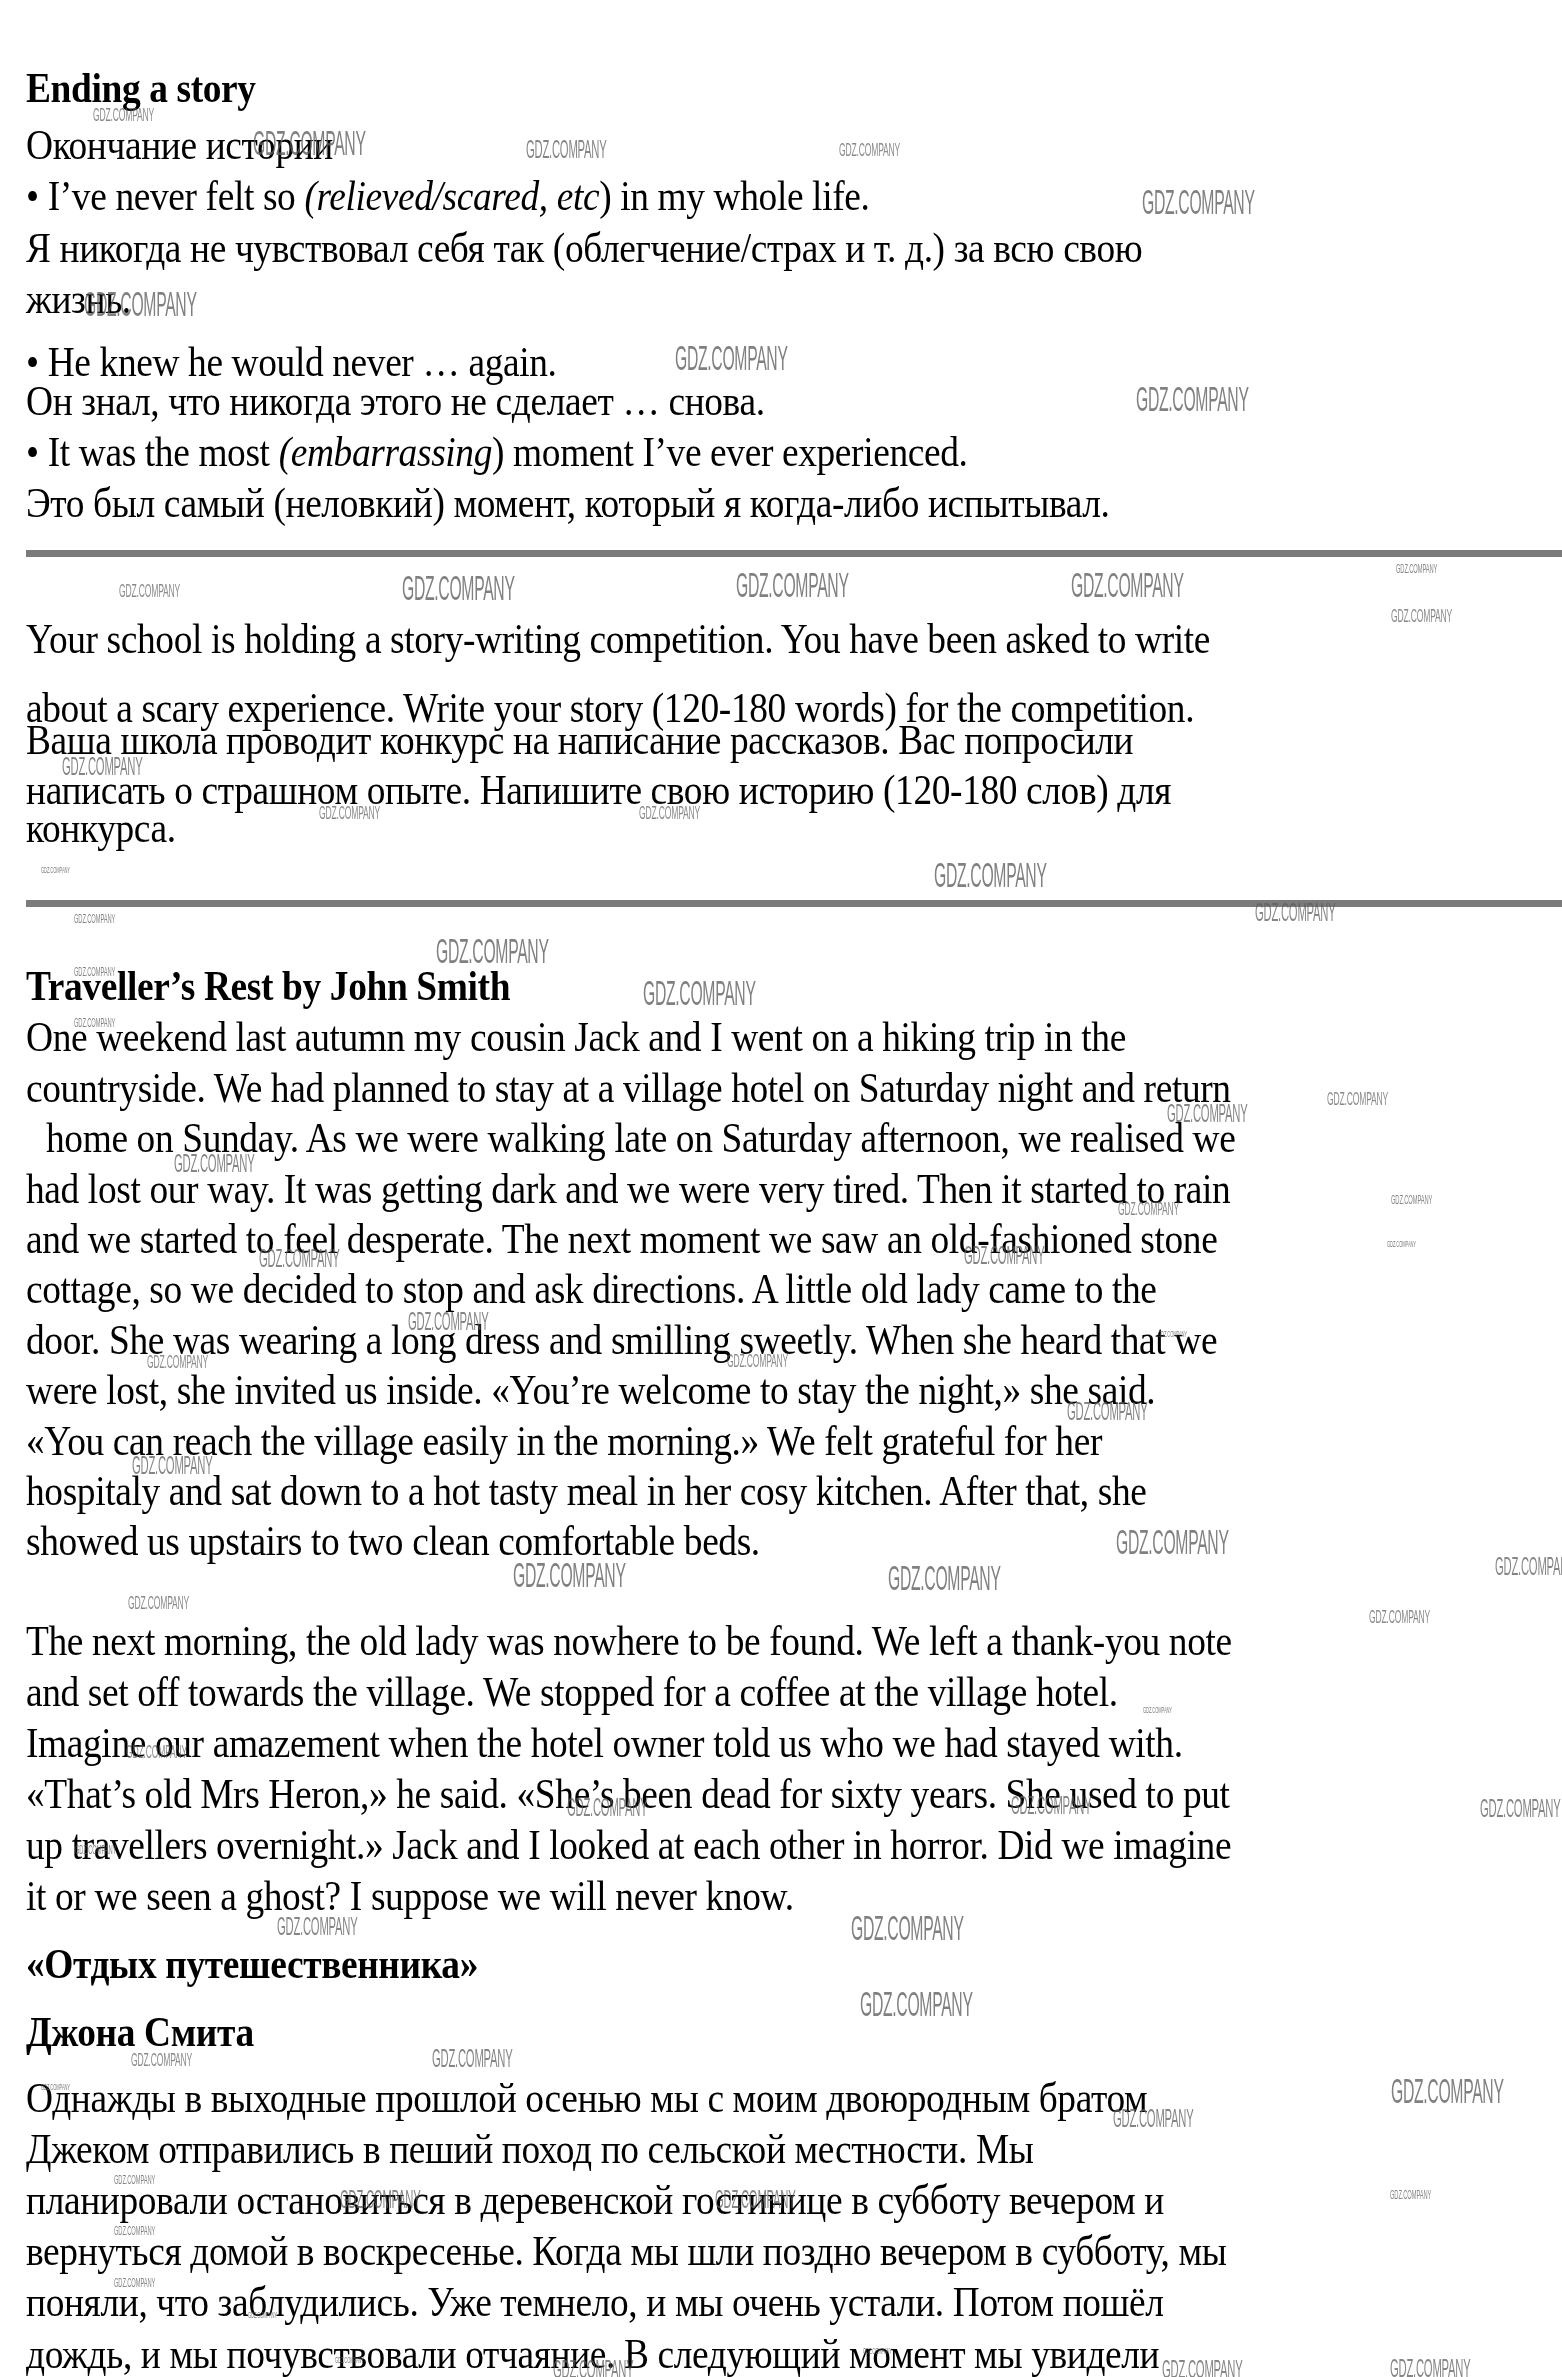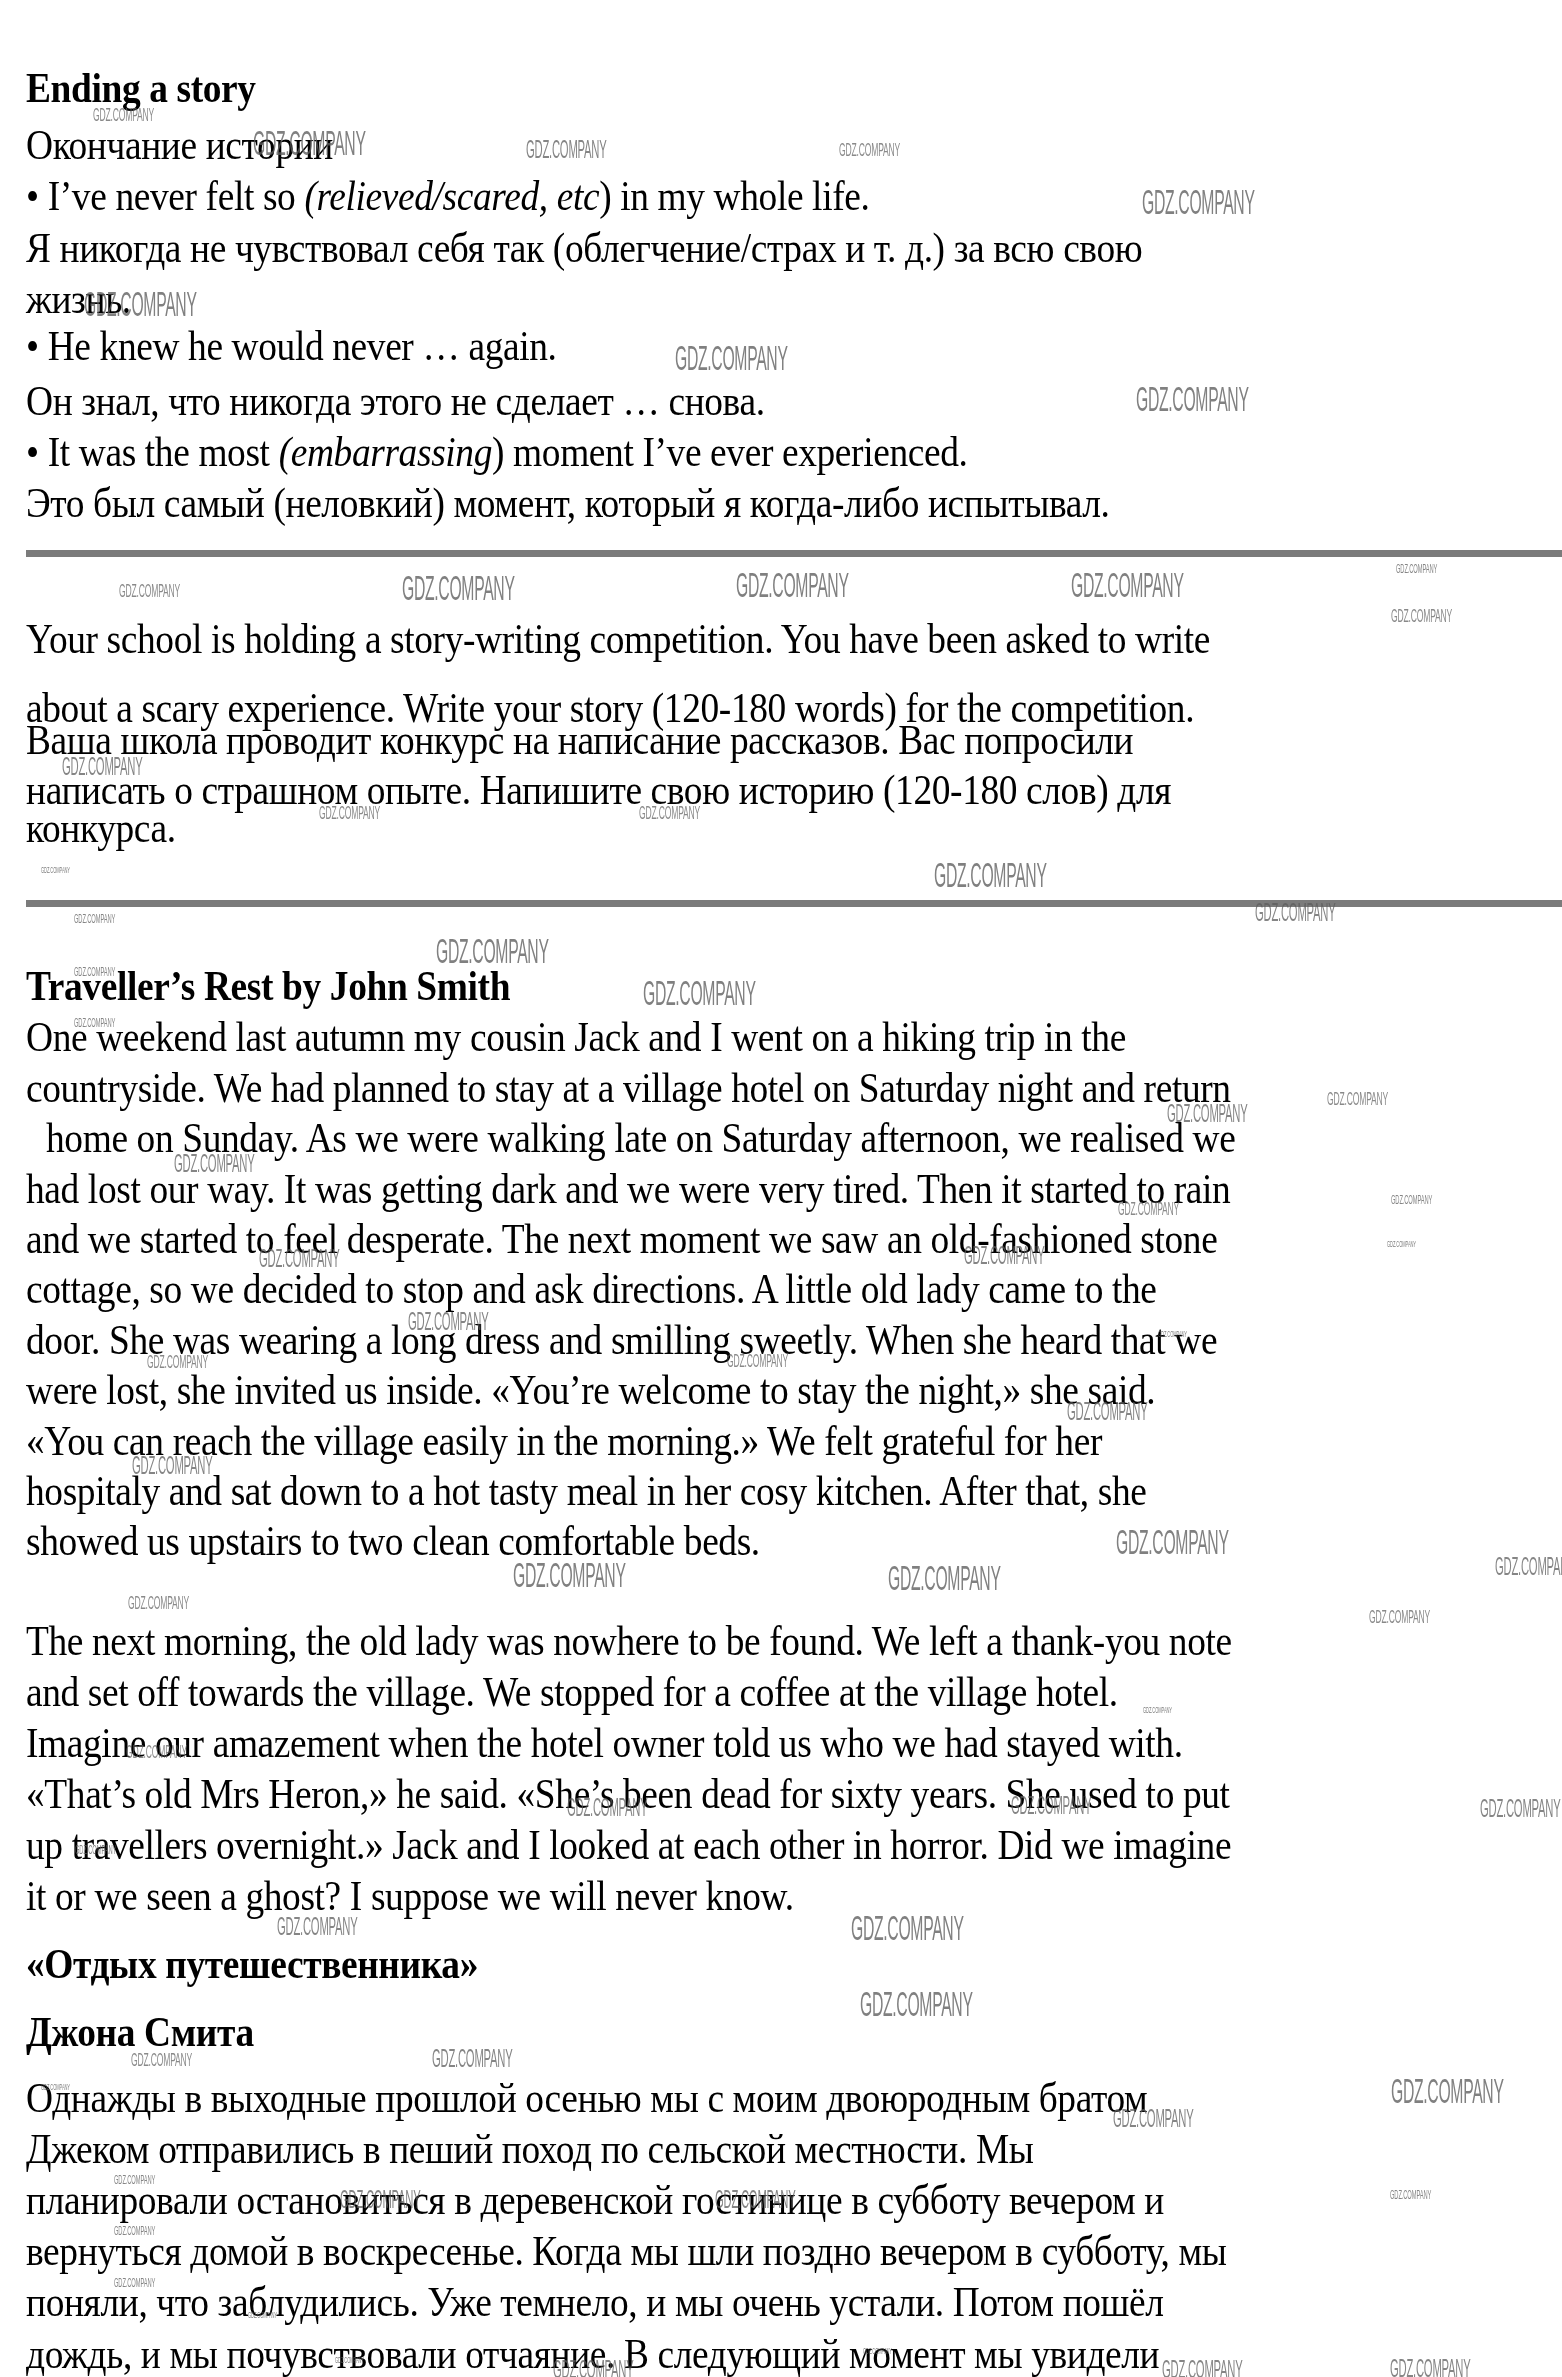--- a/index.html
+++ b/index.html
@@ -126,21 +126,21 @@
       <span class="wm wm-xxs" style="left: 863px; top: 2347px;">GDZ.COMPANY</span>
       <span class="wm wm-md" style="left: 1162px; top: 2357px;">GDZ.COMPANY</span>
       <span class="wm wm-md" style="left: 1390px; top: 2356px;">GDZ.COMPANY</span>
     </div>
   <div id="text-layer">
       <div class="line bold" style="top: 66px;"><span class="squeeze"><span>Ending a story</span></span></div>
       <div class="line" style="top: 123px;"><span class="squeeze"><span>Окончание истории</span></span></div>
       <div class="line" style="top: 174px;"><span class="squeeze"><span>• I’ve never felt so </span><span class="it">(relieved/scared, etc</span><span>) in my whole life.</span></span></div>
       <div class="line" style="top: 226px;"><span class="squeeze"><span>Я никогда не чувствовал себя так (облегчение/страх и т. д.) за всю свою</span></span></div>
       <div class="line" style="top: 277px;"><span class="squeeze"><span>жизнь.</span></span></div>
-      <div class="line" style="top: 324px;"><span class="squeeze"><span>• He knew he would never … again.</span></span></div>
+      <div class="line" style="top: 340px;"><span class="squeeze"><span>• He knew he would never … again.</span></span></div>
       <div class="line" style="top: 379px;"><span class="squeeze"><span>Он знал, что никогда этого не сделает … снова.</span></span></div>
       <div class="line" style="top: 430px;"><span class="squeeze"><span>• It was the most </span><span class="it">(embarrassing</span><span>) moment I’ve ever experienced.</span></span></div>
       <div class="line" style="top: 481px;"><span class="squeeze"><span>Это был самый (неловкий) момент, который я когда-либо испытывал.</span></span></div>
       <div class="line" style="top: 617px;"><span class="squeeze"><span>Your school is holding a story-writing competition. You have been asked to write</span></span></div>
       <div class="line" style="top: 686px;"><span class="squeeze"><span>about a scary experience. Write your story (120-180 words) for the competition.</span></span></div>
       <div class="line" style="top: 718px;"><span class="squeeze"><span>Ваша школа проводит конкурс на написание рассказов. Вас попросили</span></span></div>
       <div class="line" style="top: 768px;"><span class="squeeze"><span>написать о страшном опыте. Напишите свою историю (120-180 слов) для</span></span></div>
       <div class="line" style="top: 806px;"><span class="squeeze"><span>конкурса.</span></span></div>
       <div class="line bold" style="top: 964px;"><span class="squeeze"><span>Traveller’s Rest by John Smith</span></span></div>
       <div class="line" style="top: 1015px;"><span class="squeeze"><span>One weekend last autumn my cousin Jack and I went on a hiking trip in the</span></span></div>

